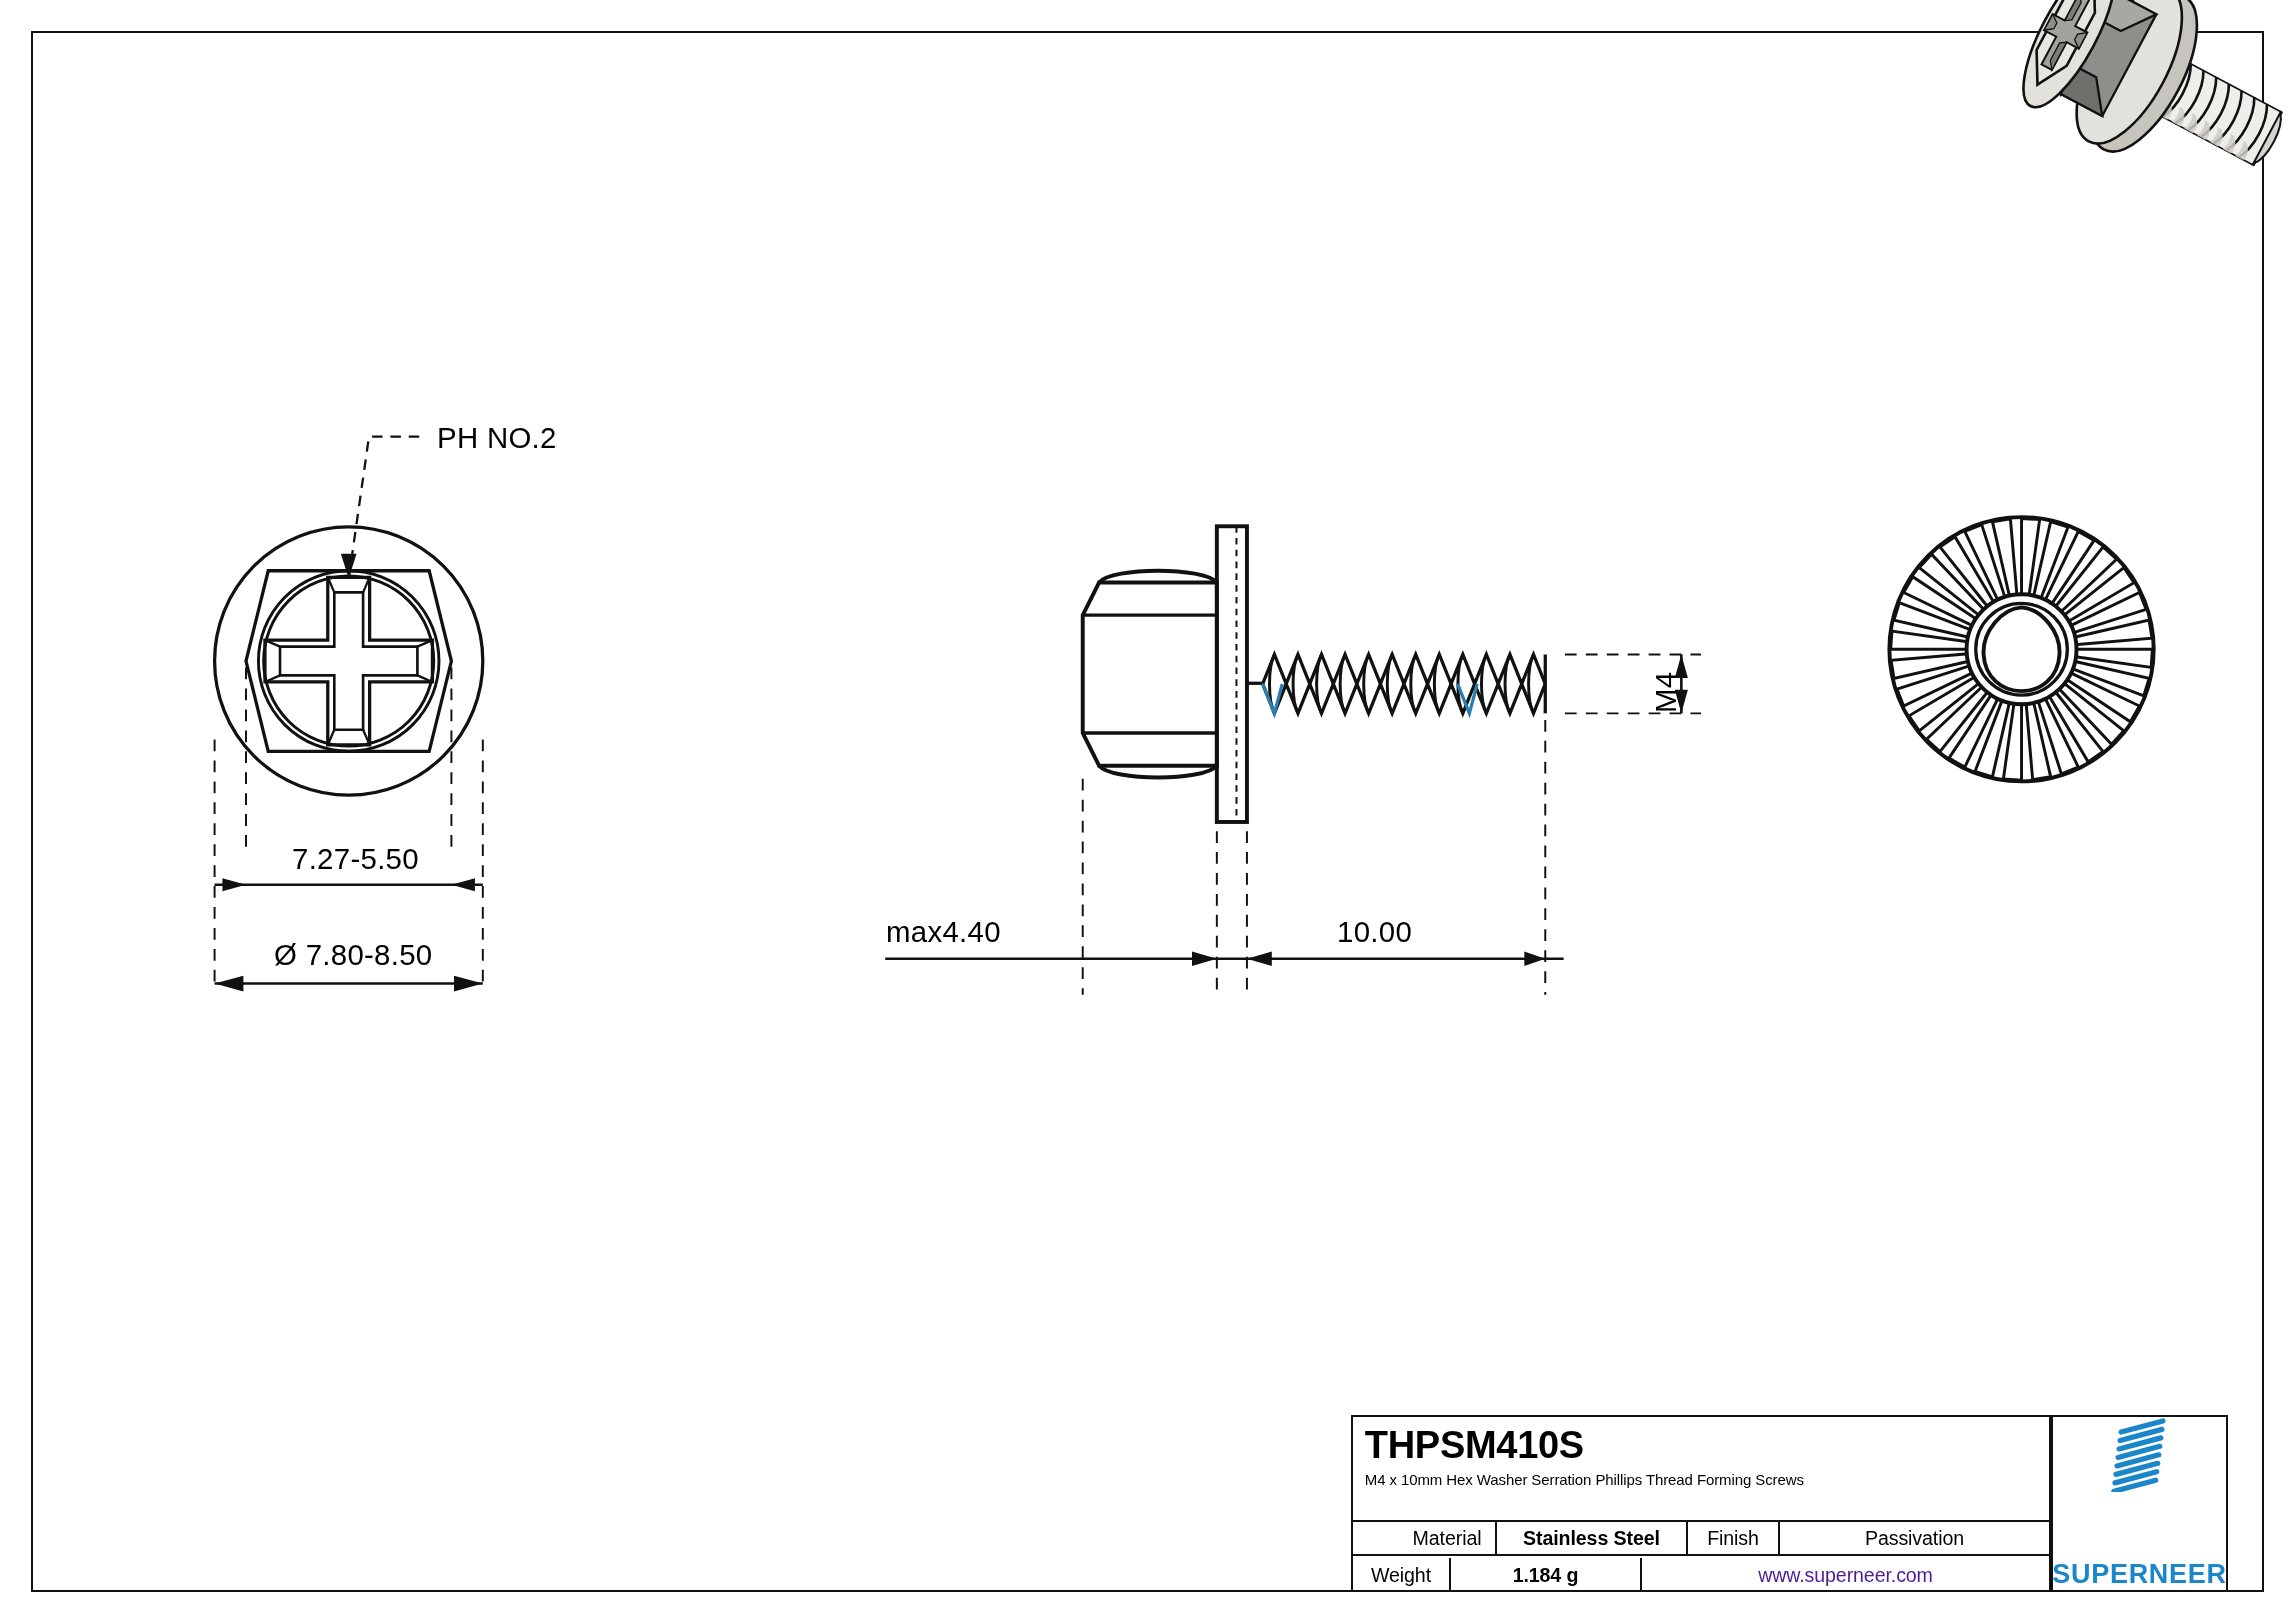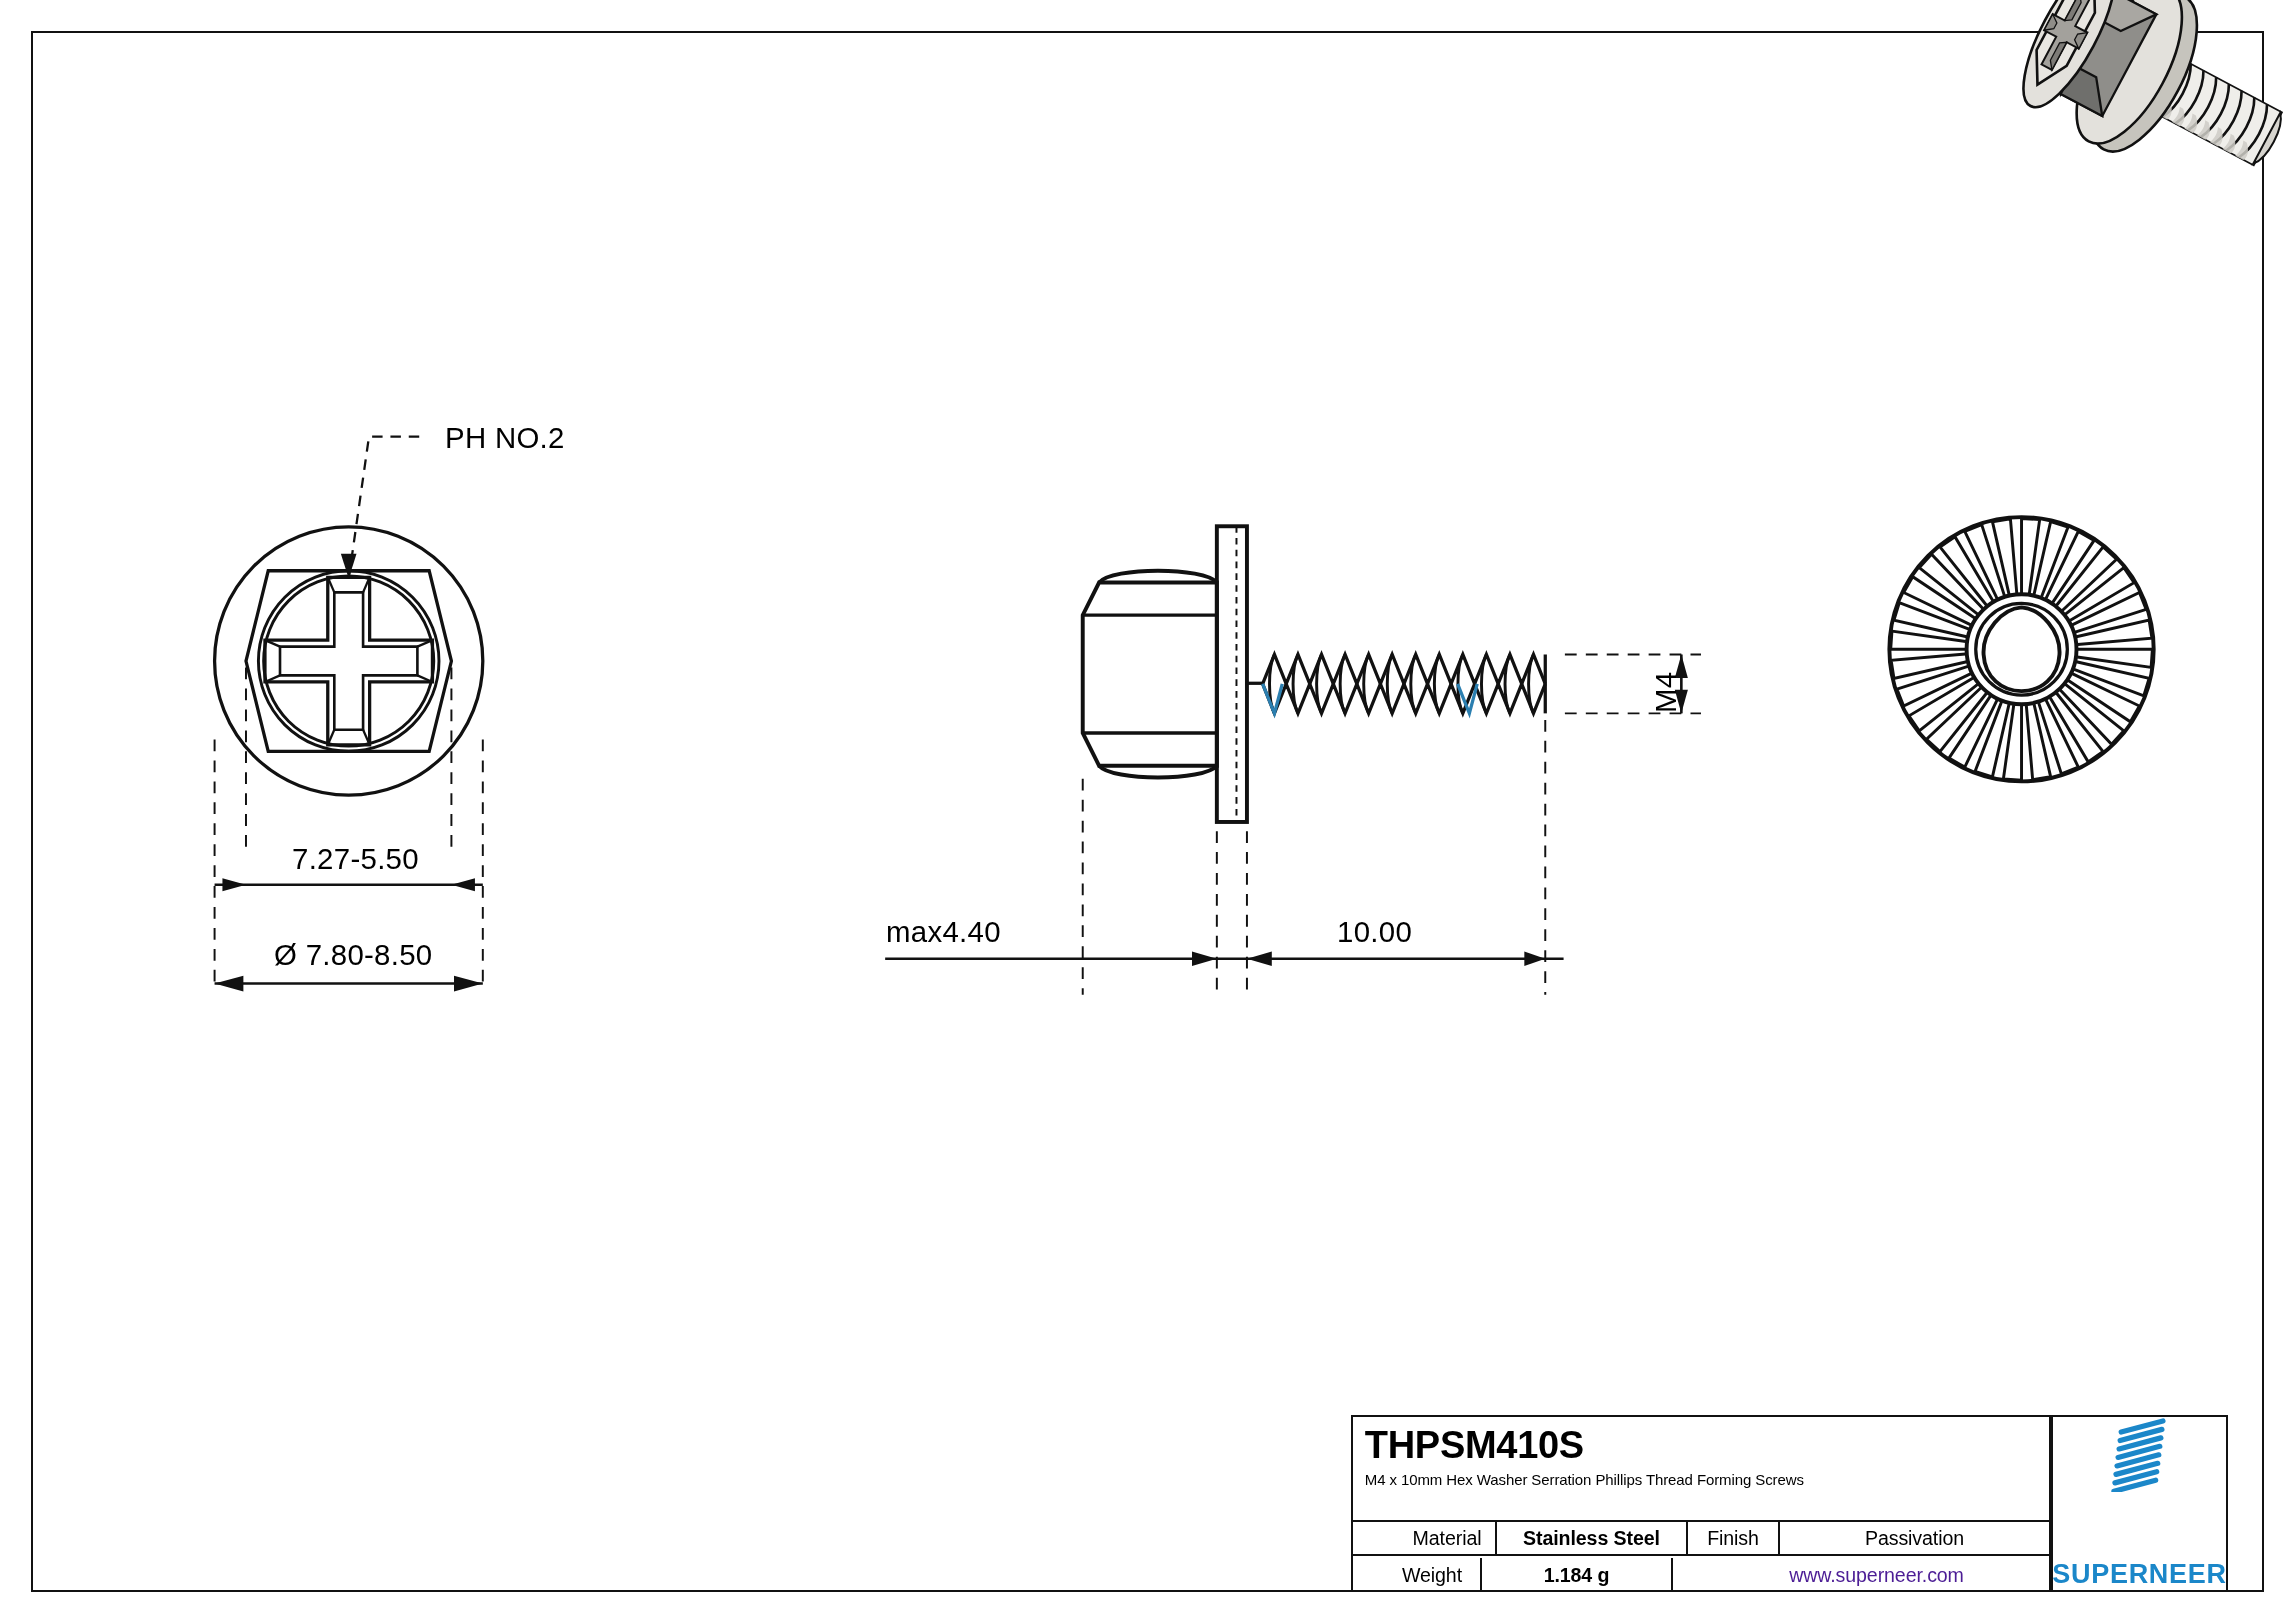--- a/index.html
+++ b/index.html
@@ -13,33 +13,33 @@
          border:2.6px solid #111;box-sizing:border-box;background:transparent;}
 
   
   .layer{position:absolute;left:0;top:0;width:2295px;height:1623px;pointer-events:none;}
   .layer svg{display:block;}
 
   
   .txt{position:absolute;white-space:nowrap;color:#000;
        font-family:"Liberation Sans","DejaVu Sans",sans-serif;}
   .dim{font-size:29.4px;letter-spacing:0.3px;}
-  .lead{font-size:29.4px;letter-spacing:0.3px;margin-left:8px;}
+  .lead{font-size:29.4px;letter-spacing:0.3px;}
   .vert{transform:rotate(-90deg);transform-origin:left top;}
 
   
   #titleblock{position:absolute;left:1351px;top:1415px;width:700px;height:177px;
               border:2px solid #111;box-sizing:border-box;background:#fff;}
   #tb-main{position:absolute;left:0;top:0;width:100%;height:105px;box-sizing:border-box;
            border-bottom:2px solid #111;padding:9.2px 11.8px 0 11.8px;}
   #tb-part{font-size:38px;font-weight:bold;line-height:1.0;letter-spacing:-0.3px;}
   #tb-desc{font-size:15px;margin-top:7.9px;line-height:1.1;letter-spacing:-0.1px;}
   .tb-row{position:absolute;left:0;width:100%;height:34px;display:flex;box-sizing:border-box;}
   #tb-row1{top:105px;border-bottom:2px solid #111;padding-left:46px;}
-  #tb-row2{top:141px;margin-left:31px;}
+  #tb-row2{top:141px;}
   .tb-cell{display:flex;align-items:center;justify-content:center;
            font-size:19.6px;box-sizing:border-box;height:100%;letter-spacing:-0.1px;}
   .tb-b{border-right:2px solid #111;}
   .c-lbl{width:98px;}
   .c-val{width:191px;font-weight:bold;}
   .c-fin{width:92px;}
   .c-fin2{width:auto;flex:1;}
   .c-web{flex:1;color:#4c1d95;}
 
   

